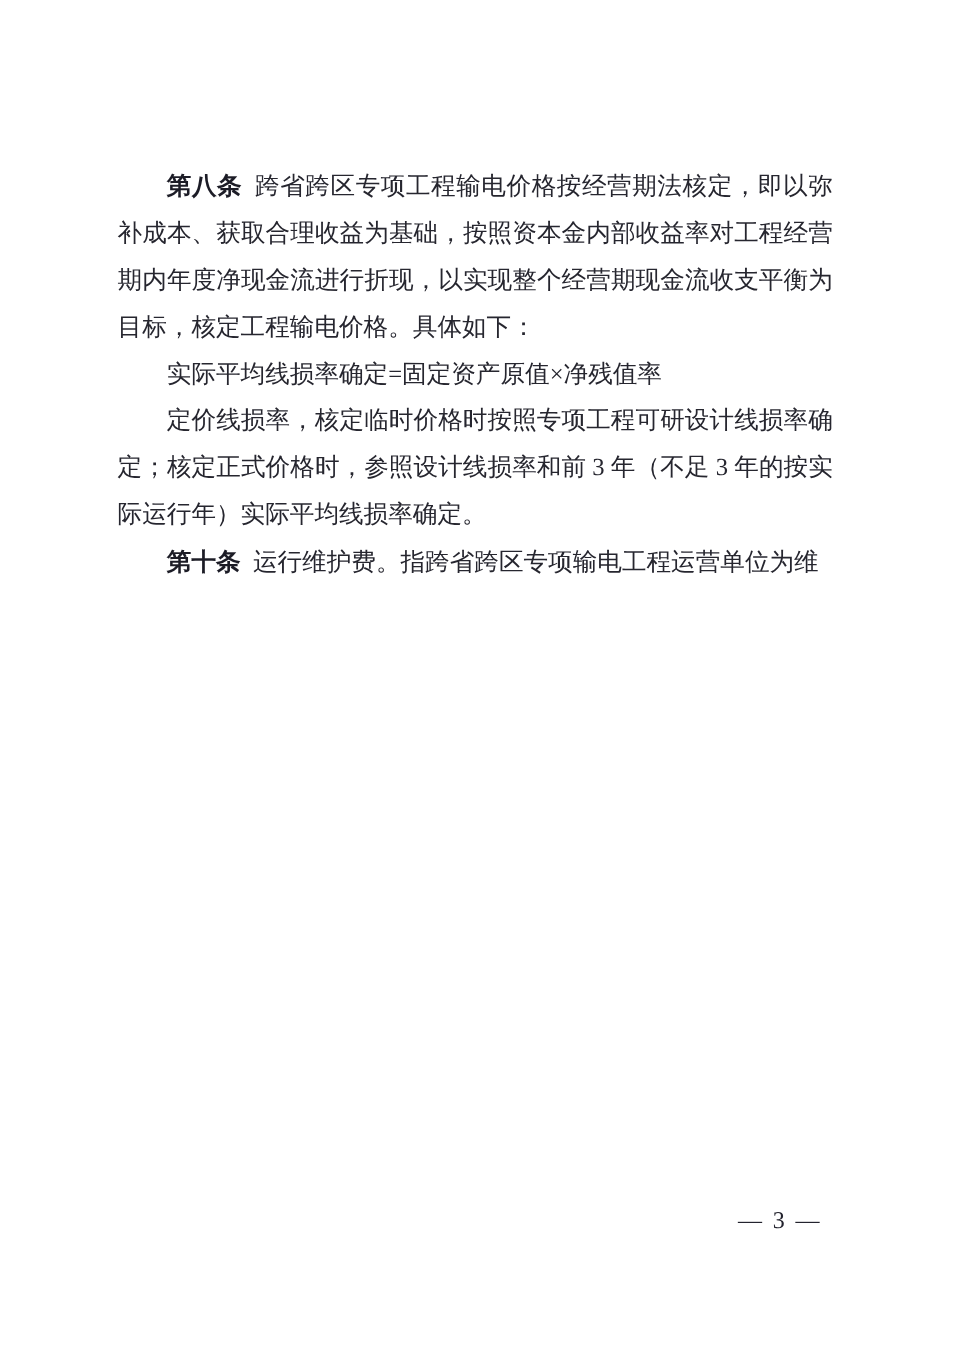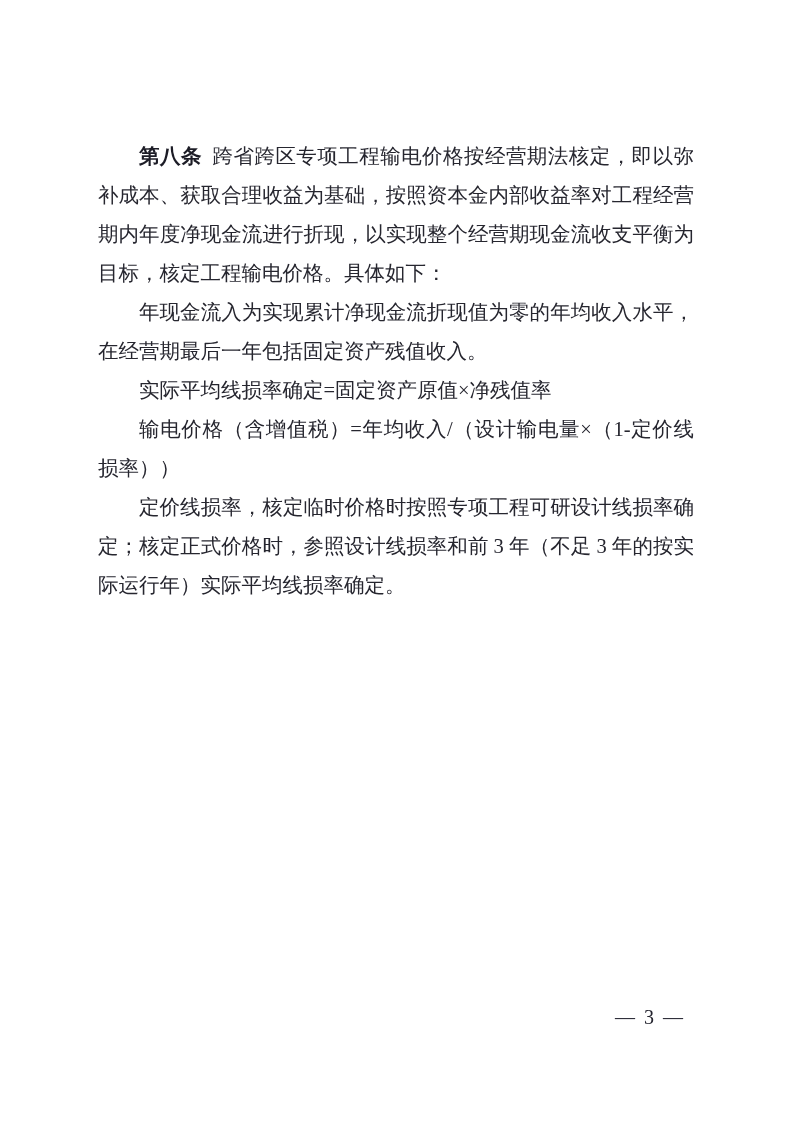--- a/index.html
+++ b/index.html
@@ -47,19 +47,18 @@
     letter-spacing: 2px;
     white-space: nowrap;
   }
 </style>
 </head>
 <body>
 
 <div class="page">
   <div class="doc-body" id="doc-body">
       <p><span class="article-no">第八条</span> <span>跨省跨区专项工程输电价格按经营期法核定，即以弥补成本、获取合理收益为基础，按照资本金内部收益率对工程经营期内年度净现金流进行折现，以实现整个经营期现金流收支平衡为目标，核定工程输电价格。具体如下：</span></p>
-      <p><span>年现金流入为实现累计净现金流折现值为零的年均收入水平，在经营期最后一年包括固定资产残值收入。</span></p>
       <p><span>实际平均线损率确定=固定资产原值×净残值率</span></p>
-      <p><span>输电价格（含增值税）=年均收入/（设计输电量×（1-定价线损率））</span></p>
       <p><span>定价线损率，核定临时价格时按照专项工程可研设计线损率确定；核定正式价格时，参照设计线损率和前 3 年（不足 3 年的按实际运行年）实际平均线损率确定。</span></p>
+      <p><span class="article-no">第十条</span> <span>运行维护费。指跨省跨区专项输电工程运营单位为维</span></p>
     </div>
   <div class="page-number">— 3 —</div>
 </div>
 
 </body></html>

